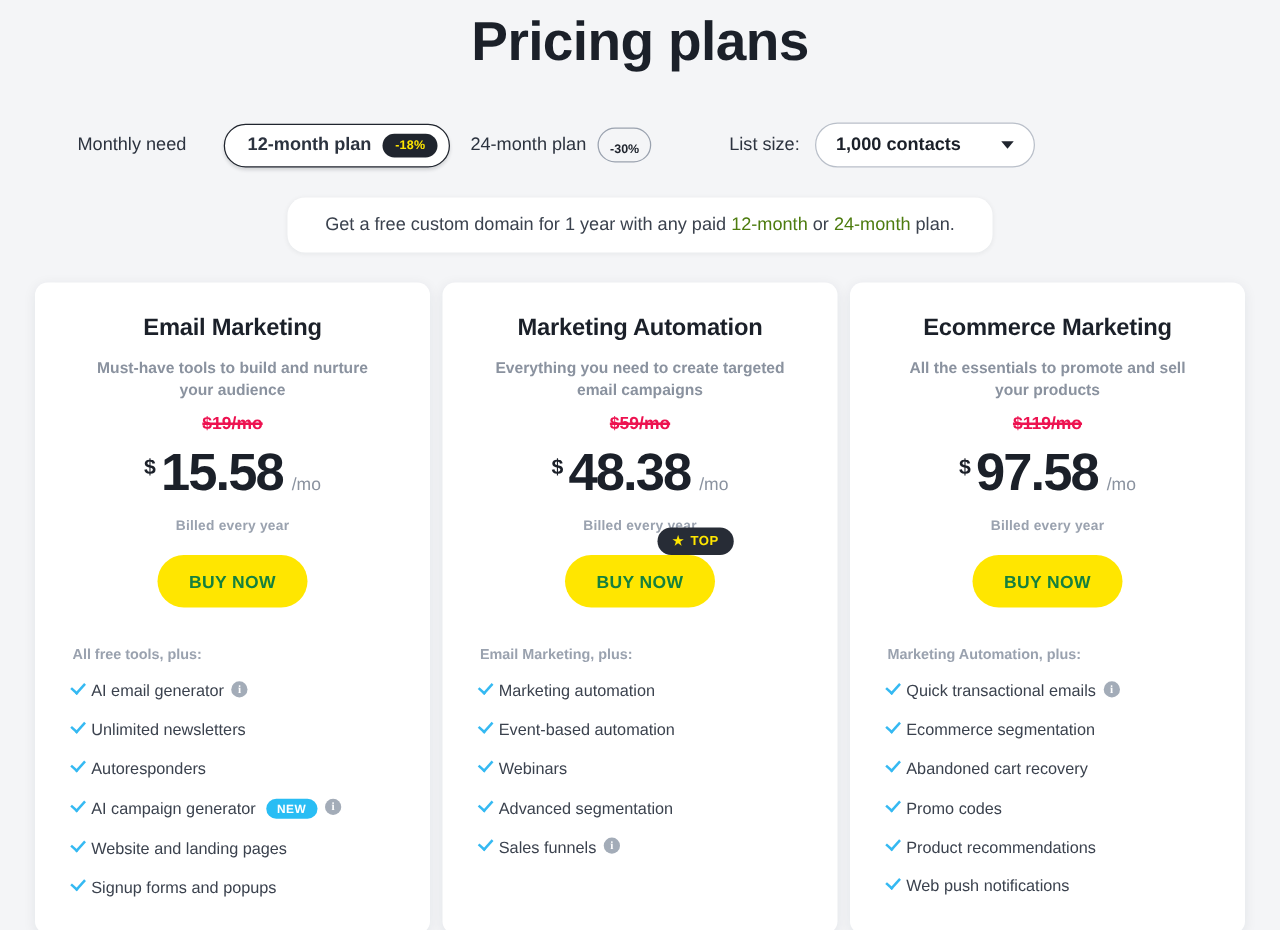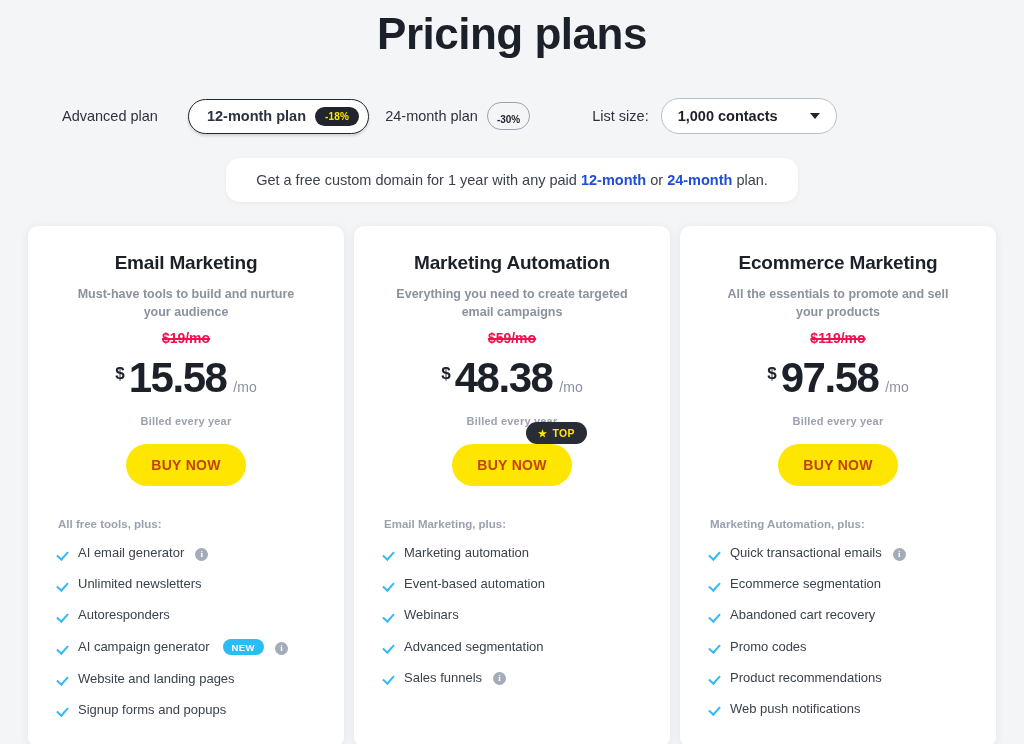--- a/index.html
+++ b/index.html
@@ -134,21 +134,21 @@
   .promo {
     background: #ffffff;
     border-radius: 14px;
     padding: 14px 30px;
     font-size: 14.5px;
     color: #3b424e;
     white-space: nowrap;
     box-shadow: 0 1px 4px rgba(25,30,40,0.06);
   }
 
-  .promo b { color: #1d4ed8; font-weight: bold; }
+  .promo b { color: #4d7c0f; font-weight: normal; }
 
   
   .cards {
     display: flex;
     justify-content: center;
     gap: 10px;
     margin-top: 24px;
     padding: 0 28px;
   }
 
@@ -239,21 +239,21 @@
   .cta {
     background: #ffe600;
     border: none;
     border-radius: 26px;
     width: 120px;
     height: 42px;
     font-family: "Liberation Sans", sans-serif;
     font-size: 14px;
     font-weight: bold;
     letter-spacing: 0.3px;
-    color: #c2410c;
+    color: #15803d;
     cursor: pointer;
   }
 
   .top-badge {
     position: absolute;
     top: -22px;
     left: 50%;
     margin-left: 14px;
     display: inline-flex;
     align-items: center;
@@ -275,22 +275,22 @@
     font-size: 11.5px;
     font-weight: bold;
     color: #9aa2af;
     margin: 32px 0 0 30px;
   }
 
   .feat-list { margin-top: 15px; padding: 0 30px; list-style: none; }
 
   .feat {
     display: flex;
-    align-items: flex-end;
-    gap: 9px;
+    align-items: flex-start;
+    gap: 4px;
     font-size: 13px;
     color: #3b424e;
     margin-bottom: 15.5px;
     line-height: 1.2;
   }
 
   .check {
     flex: 0 0 auto;
     width: 11px; height: 11px;
     position: relative;
@@ -335,21 +335,21 @@
 </style>
 </head>
 <body>
 
 <div class="page">
 
   <h1 class="page-title">Pricing plans</h1>
 
   <div class="selector-row">
     <span class="plan-opt inactive">
-      <span>Advanced plan</span>
+      <span>Monthly need</span>
     </span>
 
     <span class="plan-opt active">
       <span>12-month plan</span>
       <span class="badge-dark">-18%</span>
     </span>
 
     <span class="plan-opt inactive">
       <span>24-month plan</span>
       <span class="badge-outline">-30%</span>

